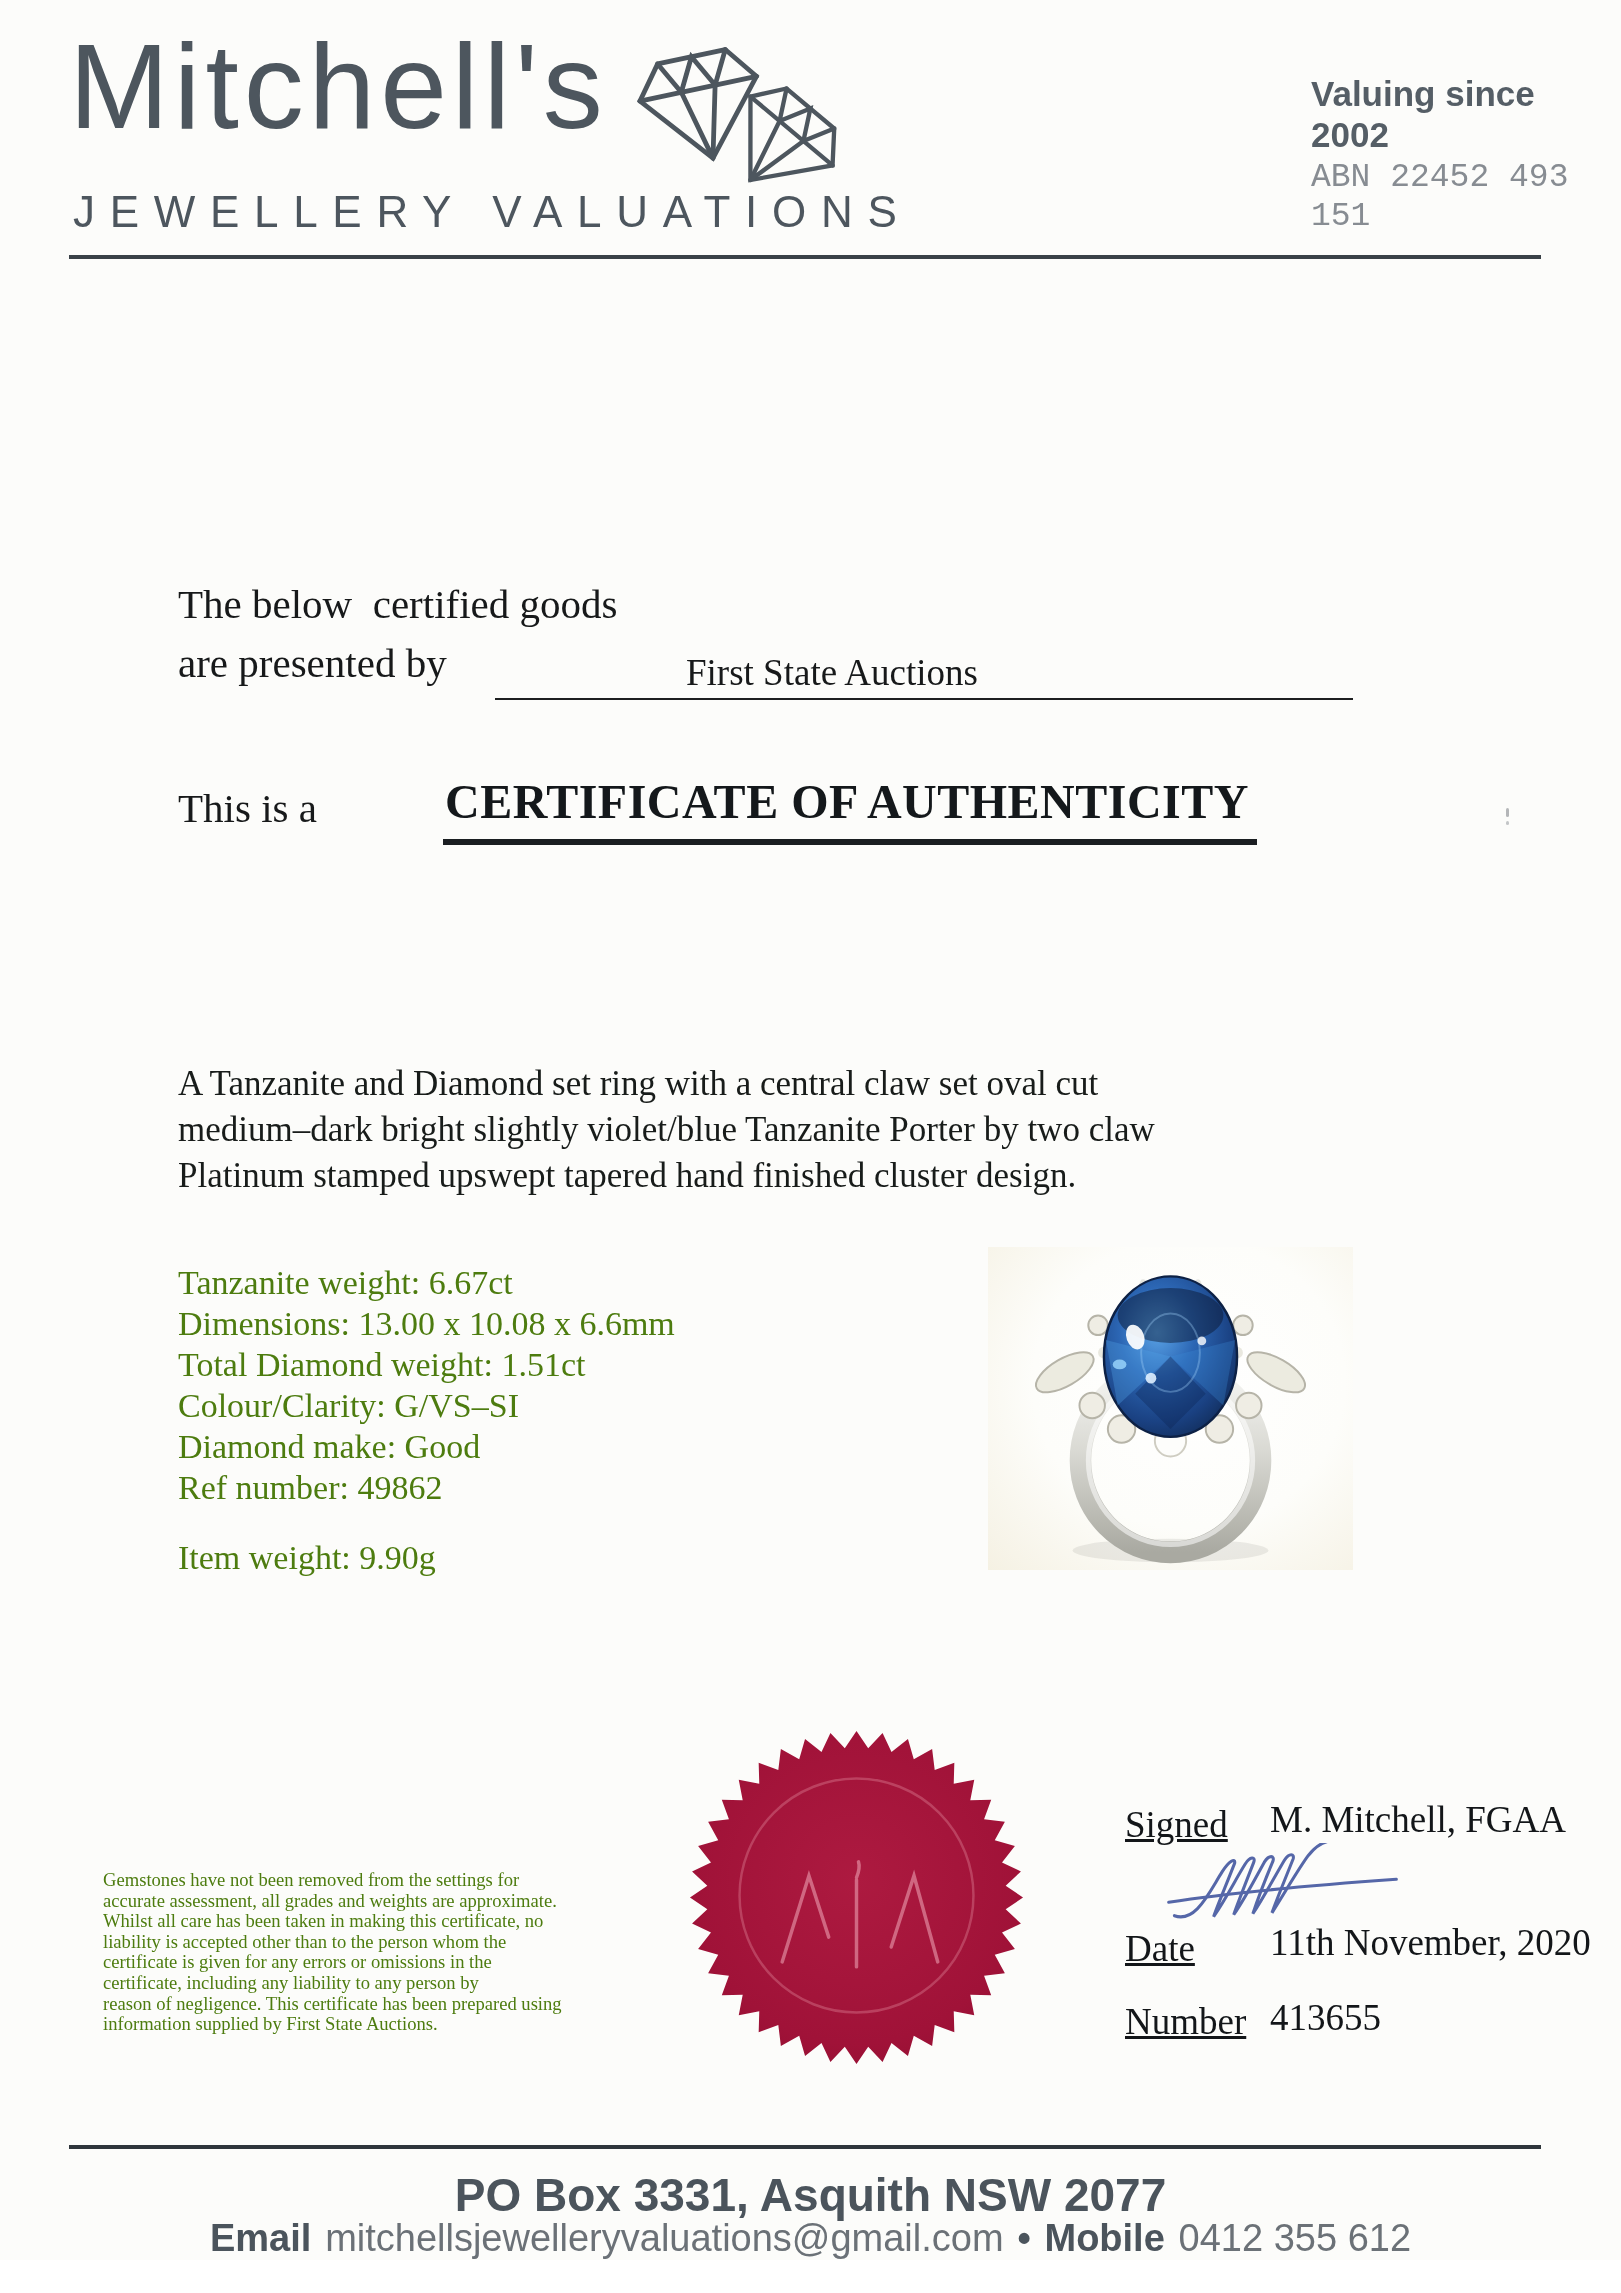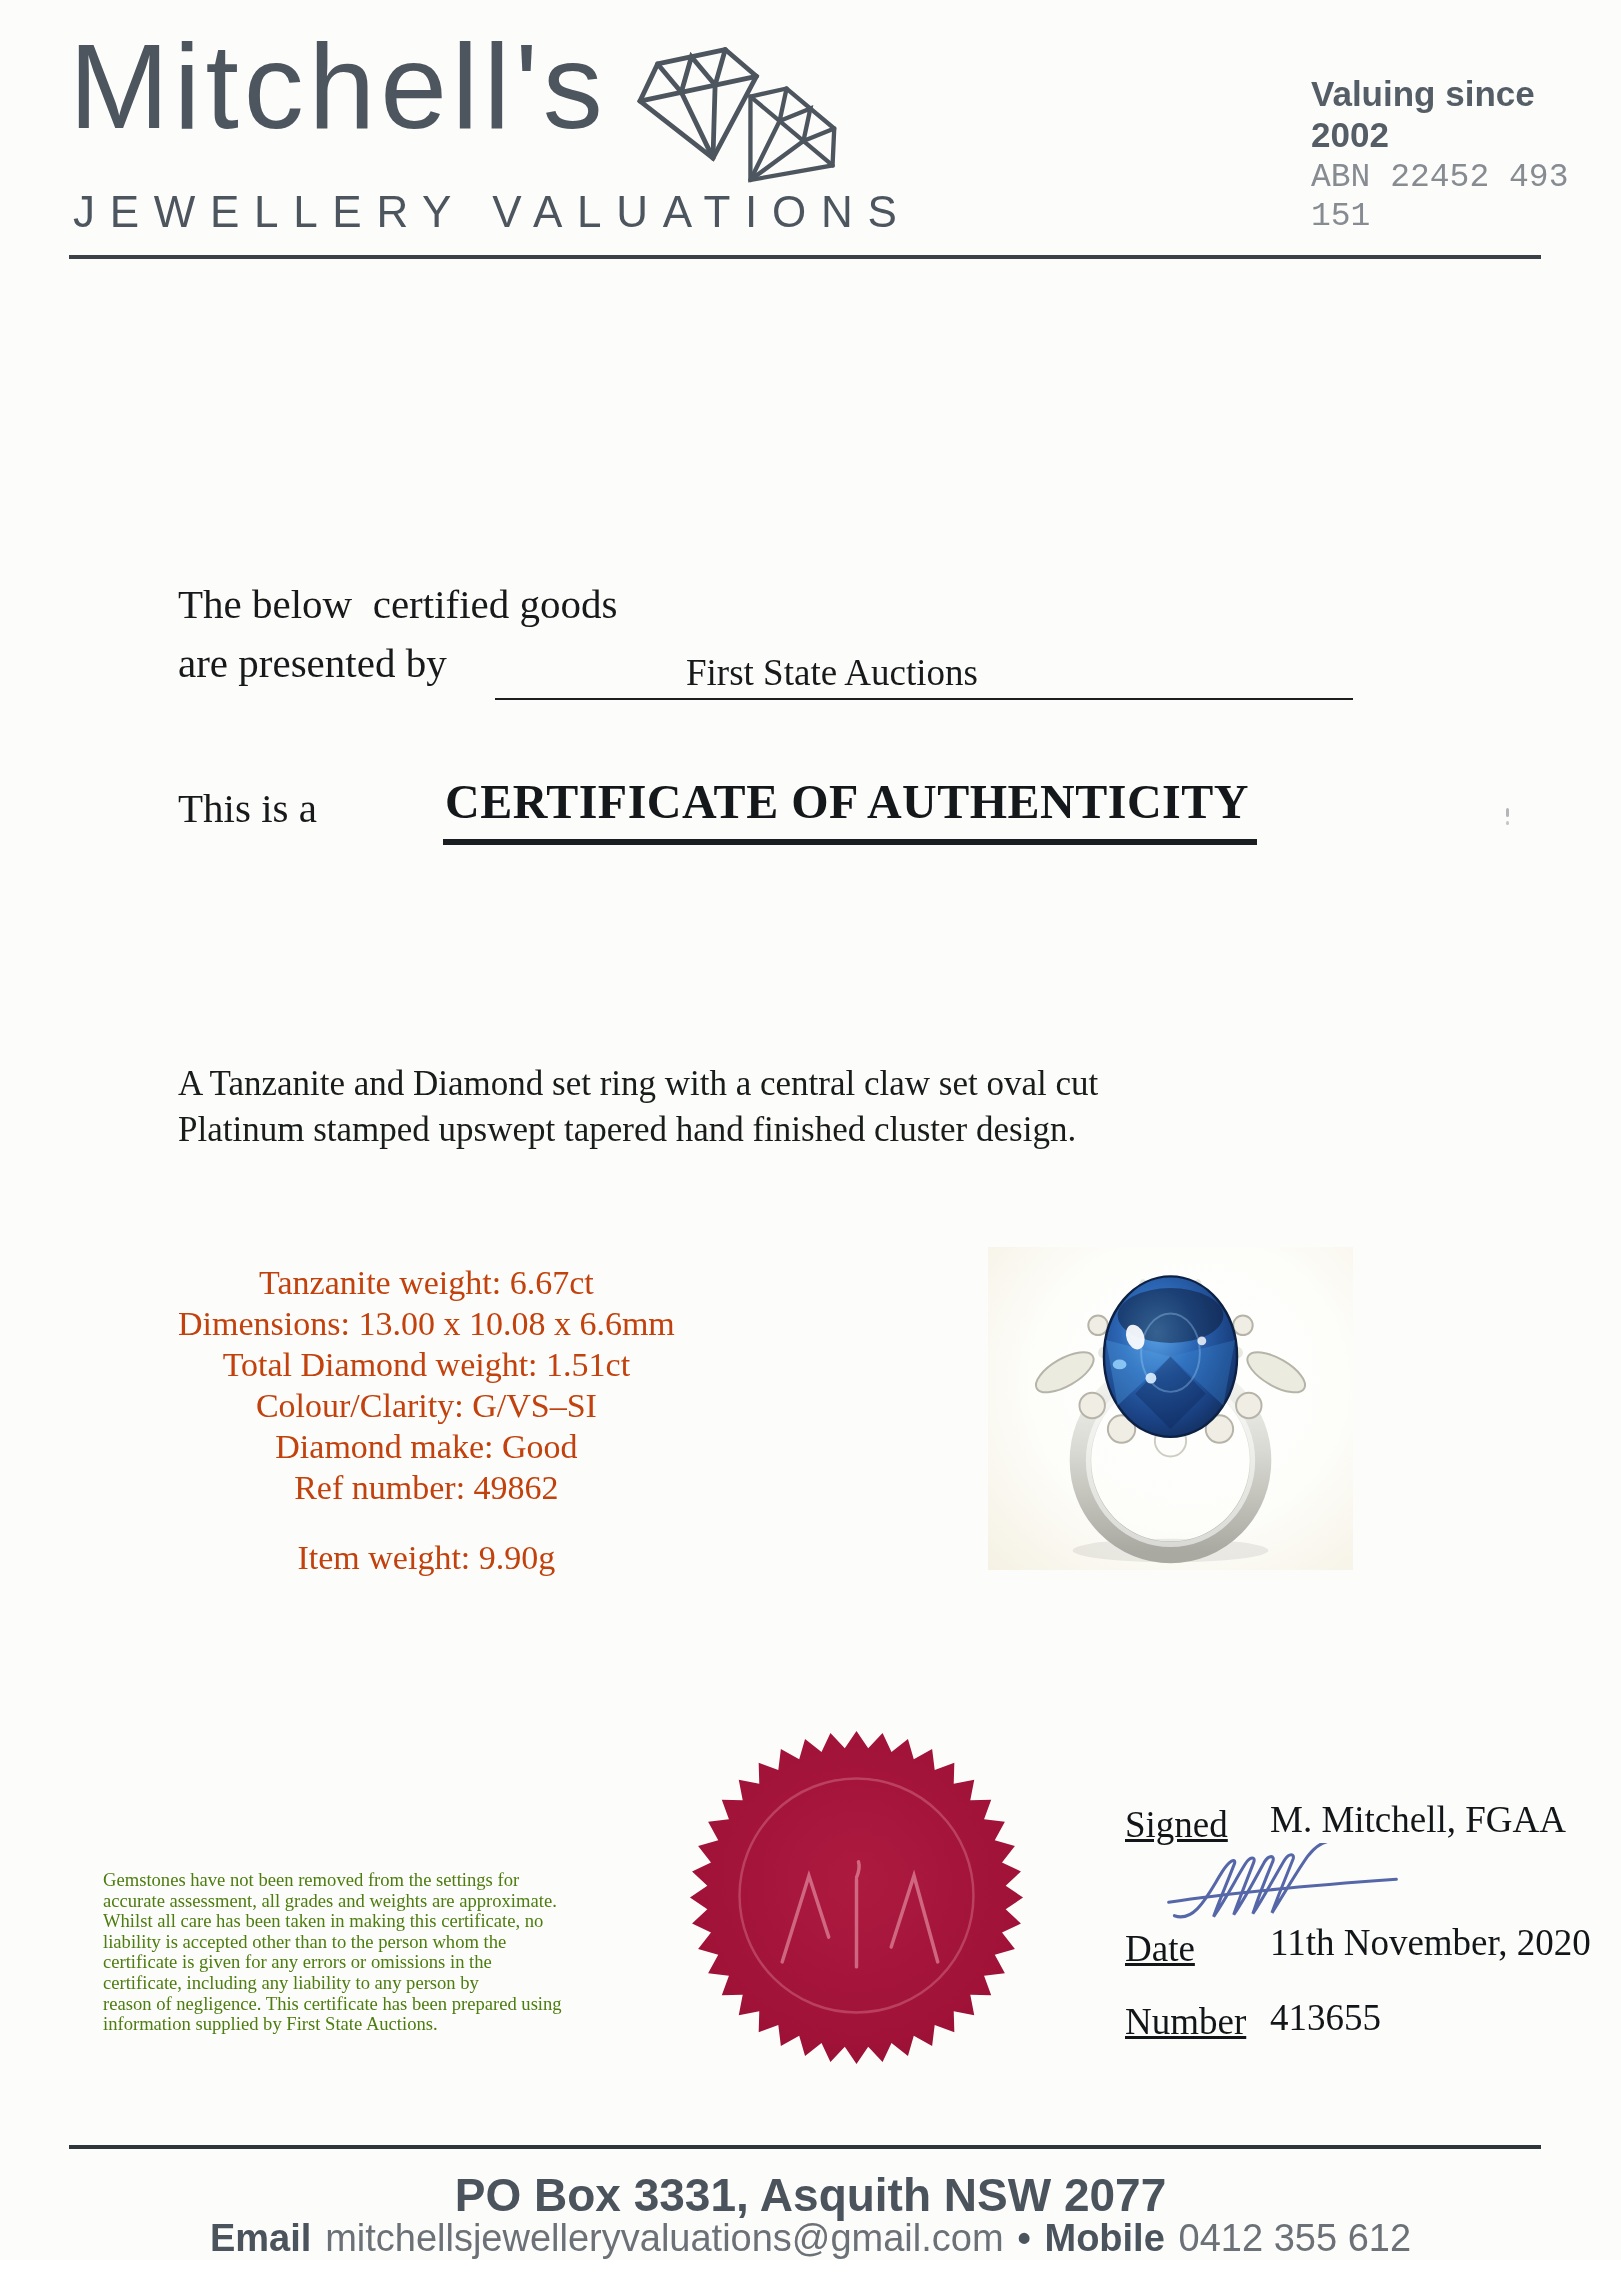--- a/index.html
+++ b/index.html
@@ -38,21 +38,21 @@
     font-size:48px;font-weight:700;letter-spacing:0.5px;color:#14181b;
     border-bottom:6.9px solid #1a1e21;padding:0 7.8px 9.8px 2px;white-space:nowrap;
   }
   .scan-speck{position:absolute;left:1506px;top:808px;width:2.9px;height:8.8px;background:#8f9296;opacity:.65;border-radius:2px;}
   .scan-speck::after{content:"";position:absolute;left:0;top:12.7px;width:2.9px;height:3.9px;background:#a6a9ac;border-radius:2px;}
 
   
   .description{position:absolute;left:178px;top:1061px;font-size:35px;line-height:46px;color:#181c1a;}
 
   
-  .specs{position:absolute;left:178px;top:1262px;font-size:34px;line-height:41px;color:#c2410c;text-align:center;}
+  .specs{position:absolute;left:178px;top:1262px;font-size:34px;line-height:41px;color:#4d7c0f;}
   .item-weight{margin-top:29px;}
 
   
   .ring-photo{
     position:absolute;left:988px;top:1247px;width:365px;height:323px;
     background:radial-gradient(ellipse at 55% 42%, #ffffff 0%, #fdfdfa 55%, #f5f1e3 100%);
   }
   .ring-photo svg{display:block;width:100%;height:100%;}
 
   
@@ -129,20 +129,21 @@
   </div>
 
   <div>
     <div class="cert-prefix">This is a</div>
     <div class="cert-title">CERTIFICATE OF AUTHENTICITY</div>
     <div class="scan-speck"></div>
   </div>
 
   <div class="description">
     <div>A Tanzanite and Diamond set ring with a central claw set oval cut</div>
+    <div>medium–dark bright slightly violet/blue Tanzanite Porter by two claw</div>
     <div>Platinum stamped upswept tapered hand finished cluster design.</div>
   </div>
 
   <div class="specs">
     <div>Tanzanite weight: 6.67ct</div>
     <div>Dimensions: 13.00 x 10.08 x 6.6mm</div>
     <div>Total Diamond weight: 1.51ct</div>
     <div>Colour/Clarity: G/VS–SI</div>
     <div>Diamond make: Good</div>
     <div>Ref number: 49862</div>

